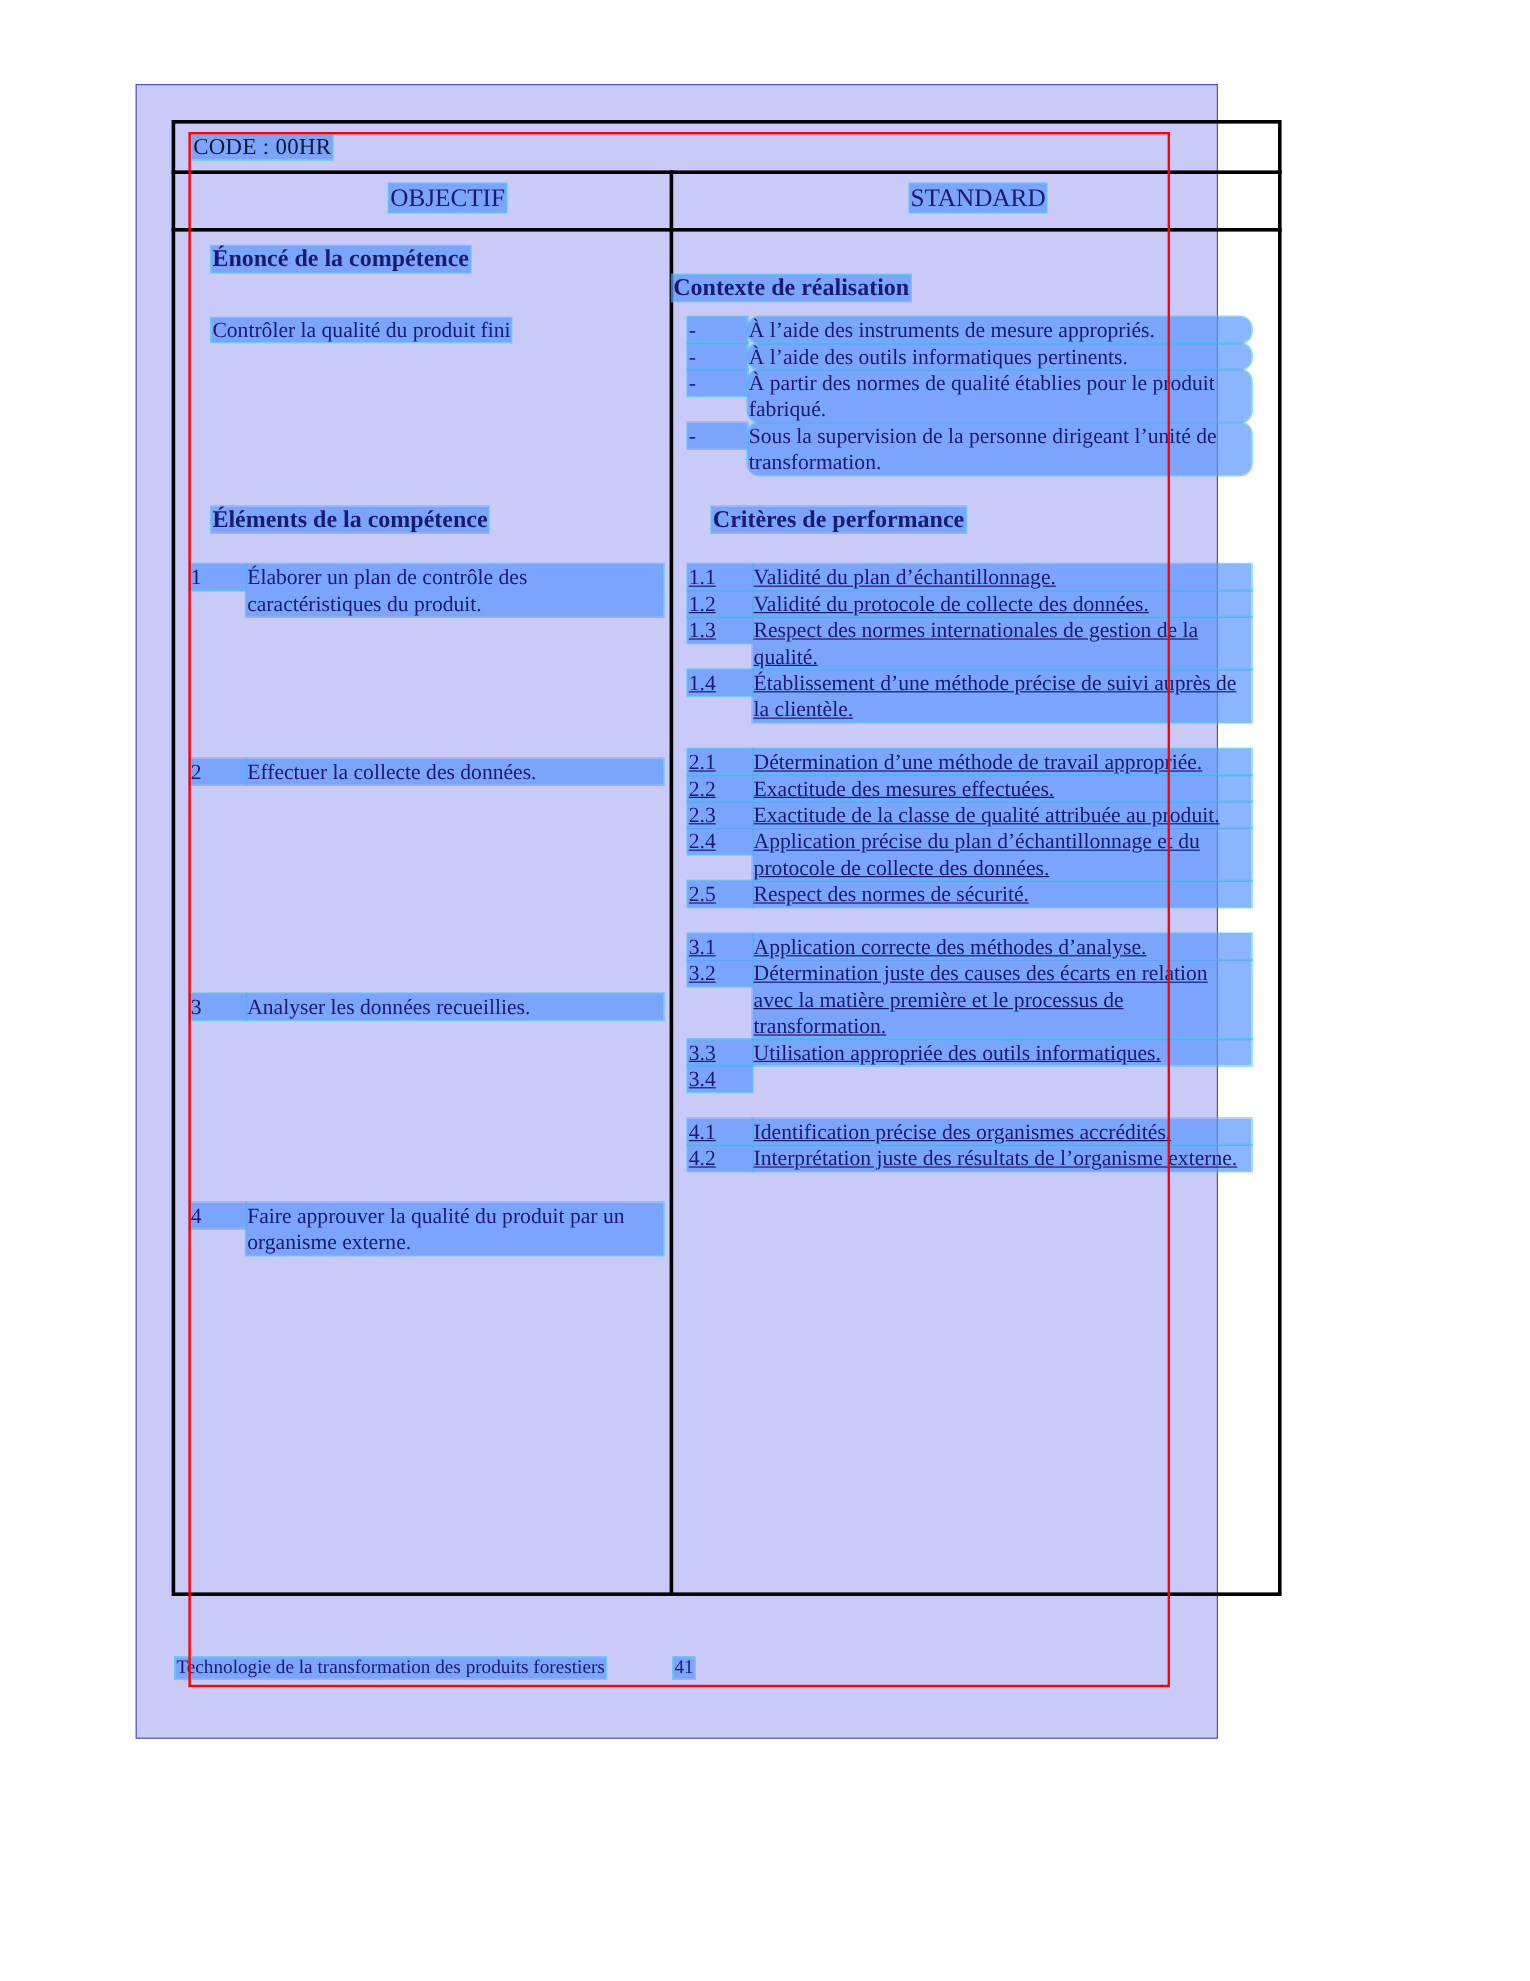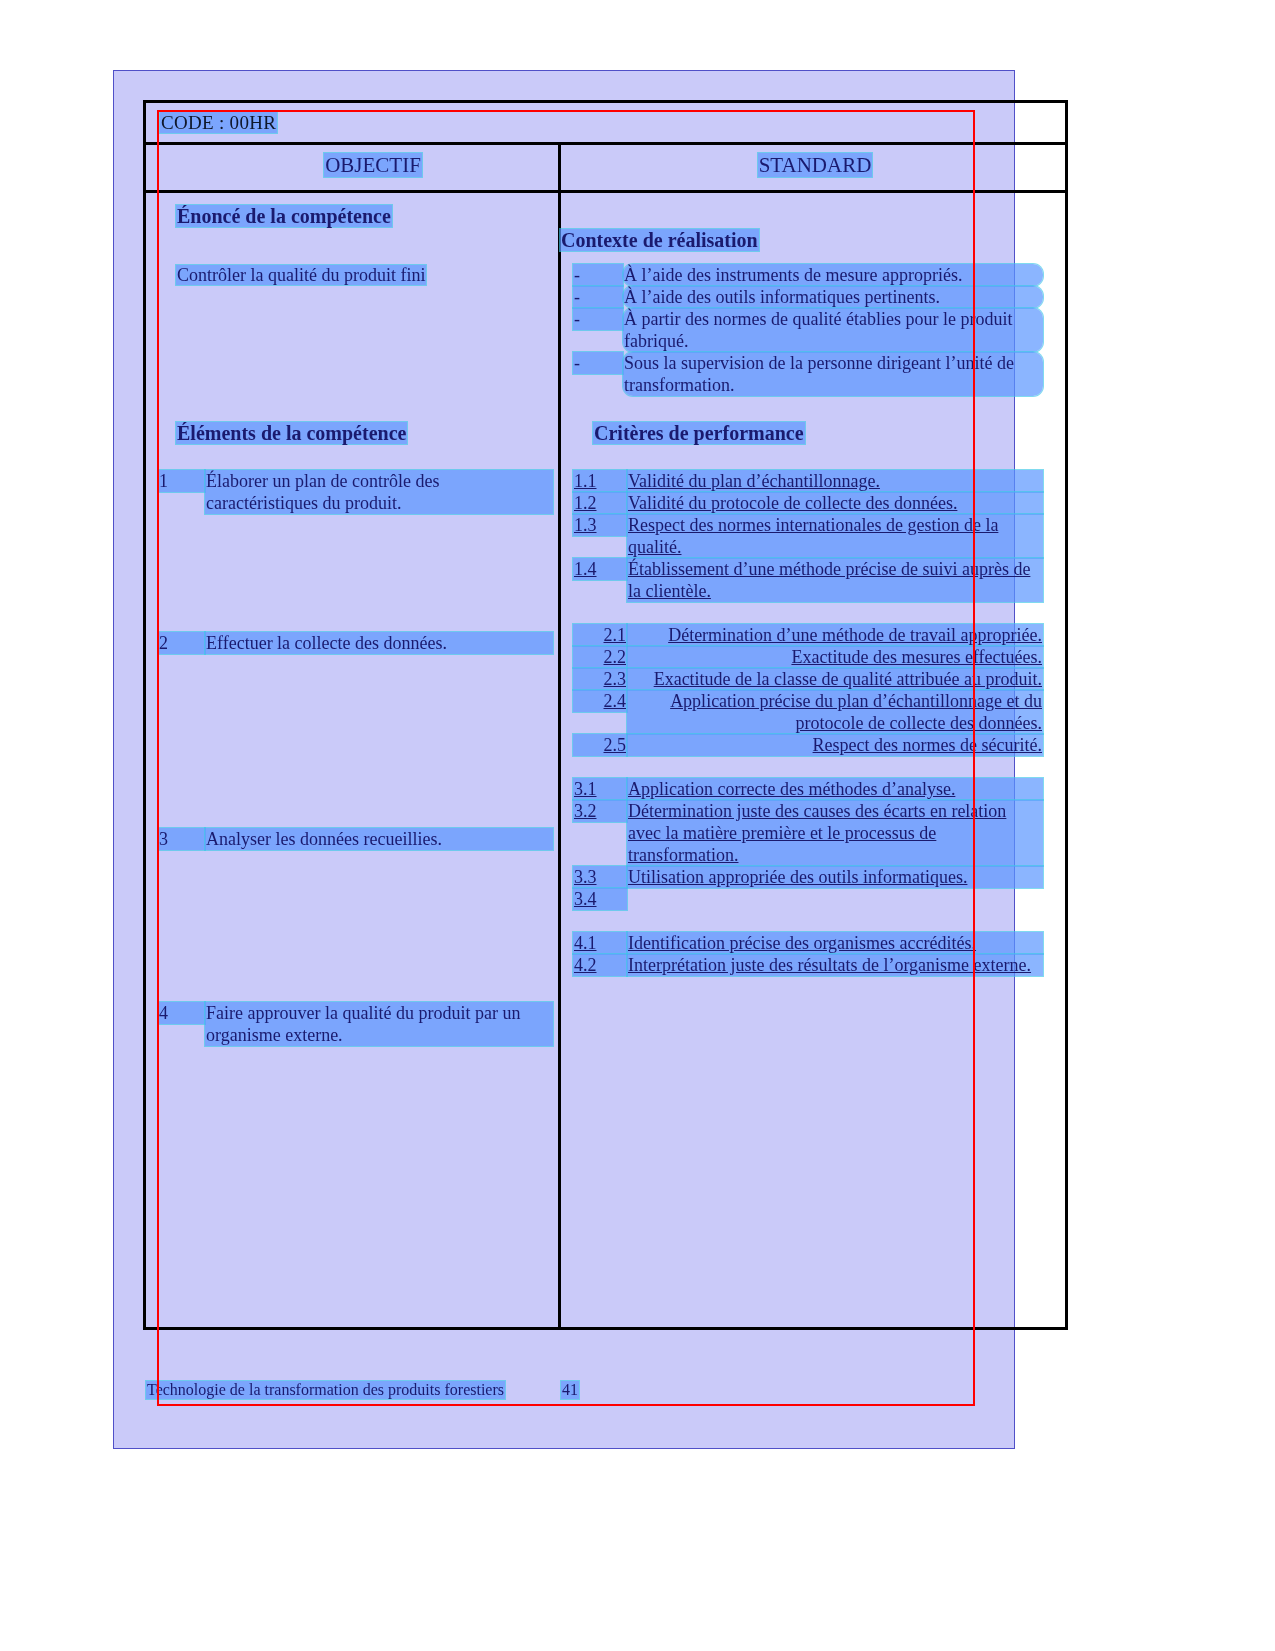--- a/index.html
+++ b/index.html
@@ -316,21 +316,21 @@
     <div class="cr-item">
       <span class="cr-num hl">1.3</span>
       <span class="cr-body hl">Respect des normes internationales de gestion de la qualité.</span>
     </div>
     <div class="cr-item">
       <span class="cr-num hl">1.4</span>
       <span class="cr-body hl">Établissement d’une méthode précise de suivi auprès de la clientèle.</span>
     </div>
   </div>
 
-  <div style="margin-bottom:22px;text-align:right;">
+  <div style="margin-bottom:22px;">
     <div class="cr-item">
       <span class="cr-num hl">2.1</span>
       <span class="cr-body hl">Détermination d’une méthode de travail appropriée.</span>
     </div>
     <div class="cr-item">
       <span class="cr-num hl">2.2</span>
       <span class="cr-body hl">Exactitude des mesures effectuées.</span>
     </div>
     <div class="cr-item">
       <span class="cr-num hl">2.3</span>

